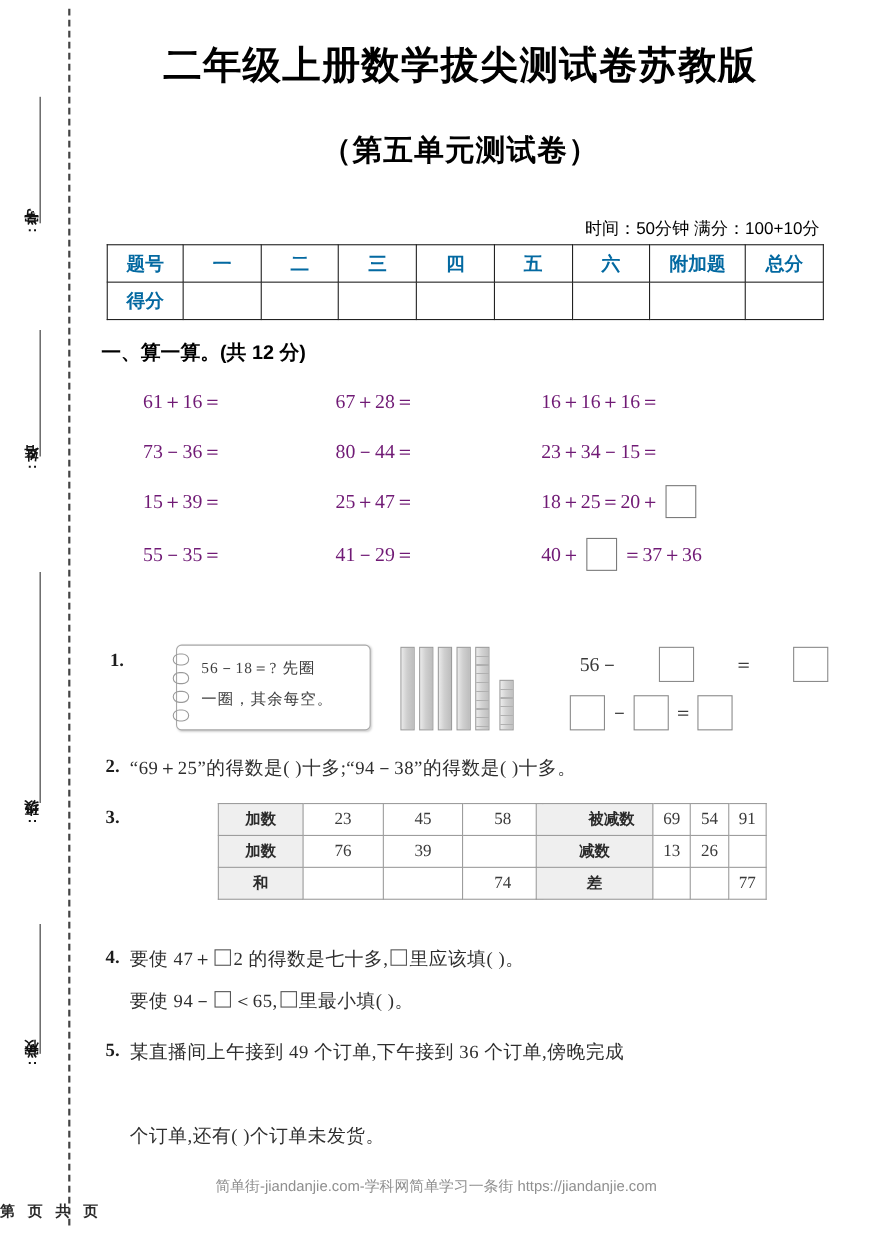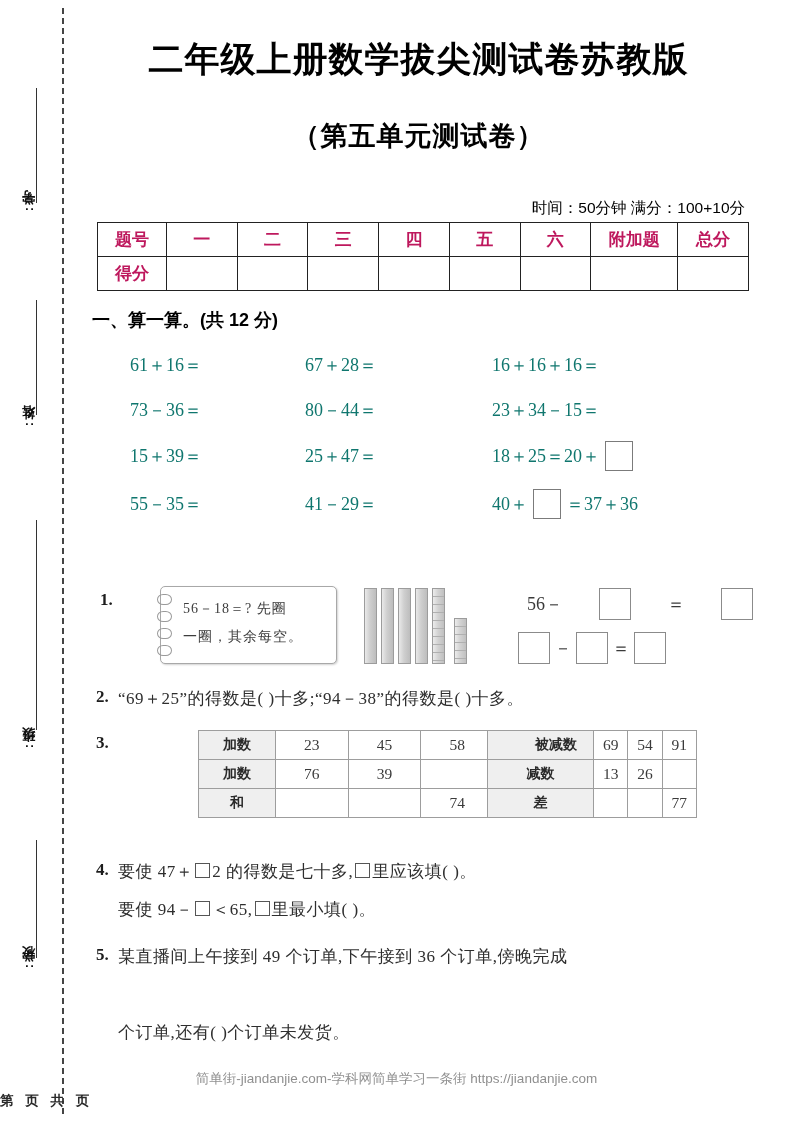--- a/index.html
+++ b/index.html
@@ -46,35 +46,35 @@
   }
 
   
   .score-table{
     position:absolute;left:97px;top:222px;width:652px;
     border-collapse:collapse;table-layout:fixed;
   }
   .score-table td{
     border:1.3px solid #222;height:31px;text-align:center;
     font-family:"Liberation Sans","DejaVu Sans",sans-serif;
-    font-size:17px;font-weight:700;color:#be185d;
+    font-size:17px;font-weight:700;color:#0369a1;
   }
   .score-table td.hdr{width:66px;}
   .score-table td.wide{width:84px;}
 
   
   .sec-head{
     position:absolute;left:92px;
     font-family:"Liberation Sans","DejaVu Sans",sans-serif;
     font-size:18px;font-weight:700;color:#000;white-space:nowrap;
   }
   .calc-item{
     position:absolute;
     font-family:"Liberation Serif","DejaVu Serif",serif;
-    font-size:18px;color:#0f766e;white-space:nowrap;
+    font-size:18px;color:#701a75;white-space:nowrap;
     display:flex;align-items:center;gap:2px;
   }
   .ansbox{
     display:inline-block;width:26px;height:28px;
     border:1.1px solid #7b7b7b;background:#fff;
     vertical-align:middle;margin:0 3px;
   }
   .sbox{
     display:inline-block;width:13px;height:13px;
     border:1.1px solid #555;background:#fff;

